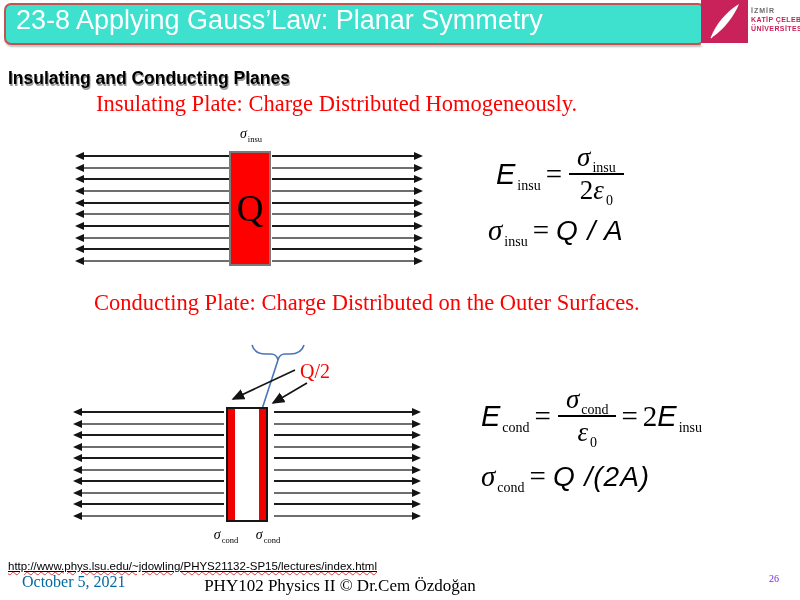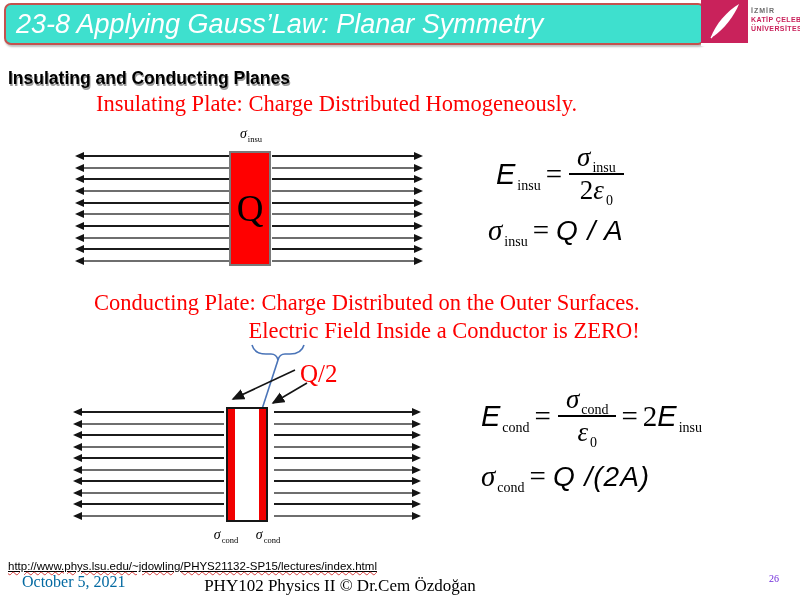--- a/index.html
+++ b/index.html
@@ -2,21 +2,21 @@
 <html><head>
 <meta charset="utf-8">
 <style>
   html,body{margin:0;padding:0;}
   body{width:800px;height:600px;background:#fff;font-family:"Liberation Sans",sans-serif;position:relative;}
   .slide{position:absolute;inset:0;width:800px;height:600px;overflow:hidden;background:#ffffff;}
 
   
   .title-bar{position:absolute;left:4px;top:3px;width:697px;height:38px;background:#3EE0CE;
     border:2px solid #C4524E;border-radius:7px;box-shadow:1px 2px 2px rgba(0,0,0,.25);
-    display:flex;align-items:center;font-style:italic;}
+    display:flex;}
   .title-bar .t{color:#fff;font-size:27px;padding-left:10px;white-space:nowrap;}
   .logo{position:absolute;left:701px;top:0;width:99px;height:46px;background:#fff;display:flex;}
   .logo .mark{width:47px;height:43px;background:#C9225B;position:relative;flex:none;}
   .logo .mark svg{position:absolute;inset:0;}
   .logo .ltxt{padding:7px 0 0 3px;line-height:1.25;}
   .logo .l1{font-size:7px;letter-spacing:1px;color:#6d6d6d;font-weight:bold;}
   .logo .l2,.logo .l3{font-size:7px;letter-spacing:.4px;color:#C9225B;font-weight:bold;}
 
   .subtitle{position:absolute;left:8px;top:68px;font-size:17.5px;font-weight:bold;color:#000;
     text-shadow:1px 1.5px 0 #9a9a9a;}
@@ -47,21 +47,21 @@
   .lines2-left{left:75px;top:408px;width:149px;height:112px;}
   .lines2-right{left:274px;top:408px;width:145px;height:112px;}
 
   .sigma-label{display:inline-flex;align-items:flex-end;font-family:"Liberation Serif",serif;color:#000;}
   .sigma-label .g{font-style:italic;font-size:14px;line-height:1;}
   .sigma-label .s{font-size:8.5px;line-height:1;margin-left:1px;transform:translateY(2px);}
   .lab-insu{position:absolute;left:229px;top:127px;width:44px;justify-content:center;}
   .lab-cond-l{position:absolute;left:206px;top:528px;width:40px;justify-content:center;}
   .lab-cond-r{position:absolute;left:248px;top:528px;width:40px;justify-content:center;}
 
-  .q2{position:absolute;left:300px;top:360px;font-size:25px;}
+  .q2{position:absolute;left:300px;top:360px;font-size:20px;}
 
   
   .eq{position:absolute;display:flex;align-items:center;color:#000;}
   .sym{display:inline-flex;align-items:flex-end;line-height:1;}
   .it-sans{font-family:"Liberation Sans",sans-serif;font-style:italic;font-size:29px;line-height:1;}
   .it-serif{font-family:"Liberation Serif",serif;font-style:italic;font-size:29px;line-height:1;}
   .sub{font-family:"Liberation Serif",serif;font-size:14px;font-style:normal;line-height:1;margin-left:2px;transform:translateY(4px);}
   .eqs{font-family:"Liberation Serif",serif;font-size:29px;line-height:1;margin:0 5px;}
   .coef{font-family:"Liberation Serif",serif;font-size:27px;line-height:1;}
   .frac{display:inline-flex;flex-direction:column;align-items:center;margin-left:2px;}
@@ -166,21 +166,20 @@
     <span class="sym">
         <span class="it-serif">σ</span>
         <span class="sub">insu</span>
       </span>
     <span class="eqs">=</span>
     <span class="rhs">Q / A</span>
   </div>
 
   <div class="red-serif h-cond">
     <div>Conducting Plate: Charge Distributed on the Outer Surfaces.</div>
-    <div>Electric Field Inside a Conductor is ZERO!</div>
   </div>
 
   <div class="red-serif q2">Q/2</div>
 
   <svg class="overlay" width="800" height="600" viewBox="0 0 800 600">
     <defs>
       <marker id="mblk" markerWidth="9" markerHeight="8" refX="7" refY="3.5" orient="auto">
         <path d="M0,0 L8,3.5 L0,7 Z" fill="#141414"></path>
       </marker>
       <marker id="mblu" markerWidth="9" markerHeight="8" refX="7" refY="3.5" orient="auto">

